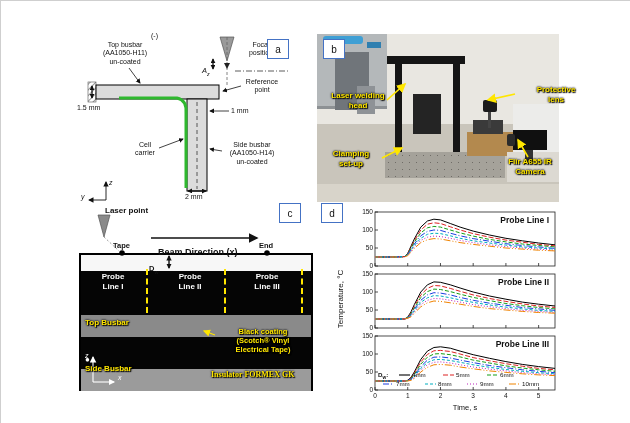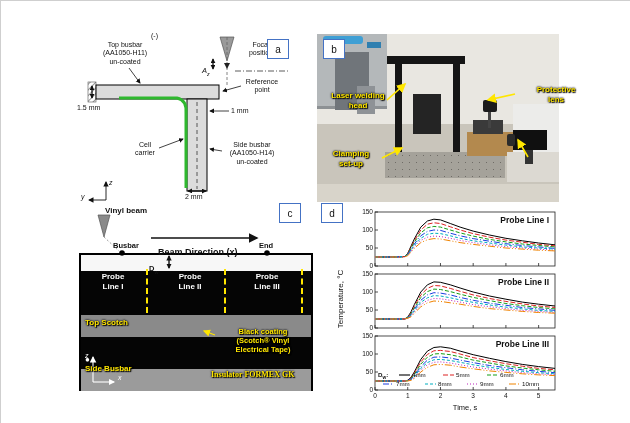--- a/index.html
+++ b/index.html
@@ -251,35 +251,37 @@
   <div class="lbl" style="left:184px;top:192px;">2 mm</div>
   <div class="lbl ital" style="left:80px;top:192px;">y</div>
   <div class="lbl ital" style="left:108px;top:178px;">z</div>
 
   <div class="lbl ylw ctr" style="left:326px;top:90px;width:62px;font-size:8px;">Laser welding
 head</div>
   <div class="lbl ylw ctr" style="left:322px;top:148px;width:56px;font-size:8px;">Clamping
 set-up</div>
   <div class="lbl ylw ctr" style="left:512px;top:84px;width:46px;font-size:8px;margin-left:20px;">Protective
 lens</div>
-
-  <div class="lbl bold" style="left:104px;top:205px;font-size:8px;">Vinyl beam</div>
+  <div class="lbl ylw ctr" style="left:500px;top:156px;width:58px;font-size:8px;">Flir A655 IR
+Camera</div>
+
+  <div class="lbl bold" style="left:104px;top:205px;font-size:8px;">Laser point</div>
   <div class="lbl bold" style="left:157px;top:222px;font-size:9px;margin-top:24px;">Beam Direction (x)</div>
-  <div class="lbl bold" style="left:112px;top:240px;font-size:7.5px;">Busbar</div>
+  <div class="lbl bold" style="left:112px;top:240px;font-size:7.5px;">Tape</div>
   <div class="lbl bold" style="left:258px;top:240px;font-size:7.5px;">End</div>
   <div class="lbl bold" style="left:148px;top:254px;font-size:7.5px;">
     <span>D</span><sub>w</sub>
   </div>
   <div class="lbl bold white ctr" style="left:92px;top:271px;width:40px;font-size:8px;">Probe
 Line I</div>
   <div class="lbl bold white ctr" style="left:169px;top:271px;width:40px;font-size:8px;">Probe
 Line II</div>
   <div class="lbl bold white ctr" style="left:245px;top:271px;width:42px;font-size:8px;">Probe
 Line III</div>
-  <div class="lbl ylw" style="left:84px;top:317px;font-size:8px;">Top Scotch</div>
+  <div class="lbl ylw" style="left:84px;top:317px;font-size:8px;">Top Busbar</div>
   <div class="lbl" style="left:84px;top:344px;font-size:8px;">
     <span style="color:#fff;">●</span>
     <span class="ylw">Side Busbar</span>
   </div>
   <div class="lbl ylw ctr" style="left:214px;top:326px;width:96px;font-size:7.5px;">Black coating
 (Scotch® Vinyl
 Electrical Tape)</div>
   <div class="lbl ylw" style="left:210px;top:369px;font-size:8px;font-family:Liberation Serif, serif;">Insulator FORMEX GK</div>
   <div class="lbl ital white" style="left:84px;top:351px;">z</div>
   <div class="lbl ital white" style="left:117px;top:373px;">x</div>

